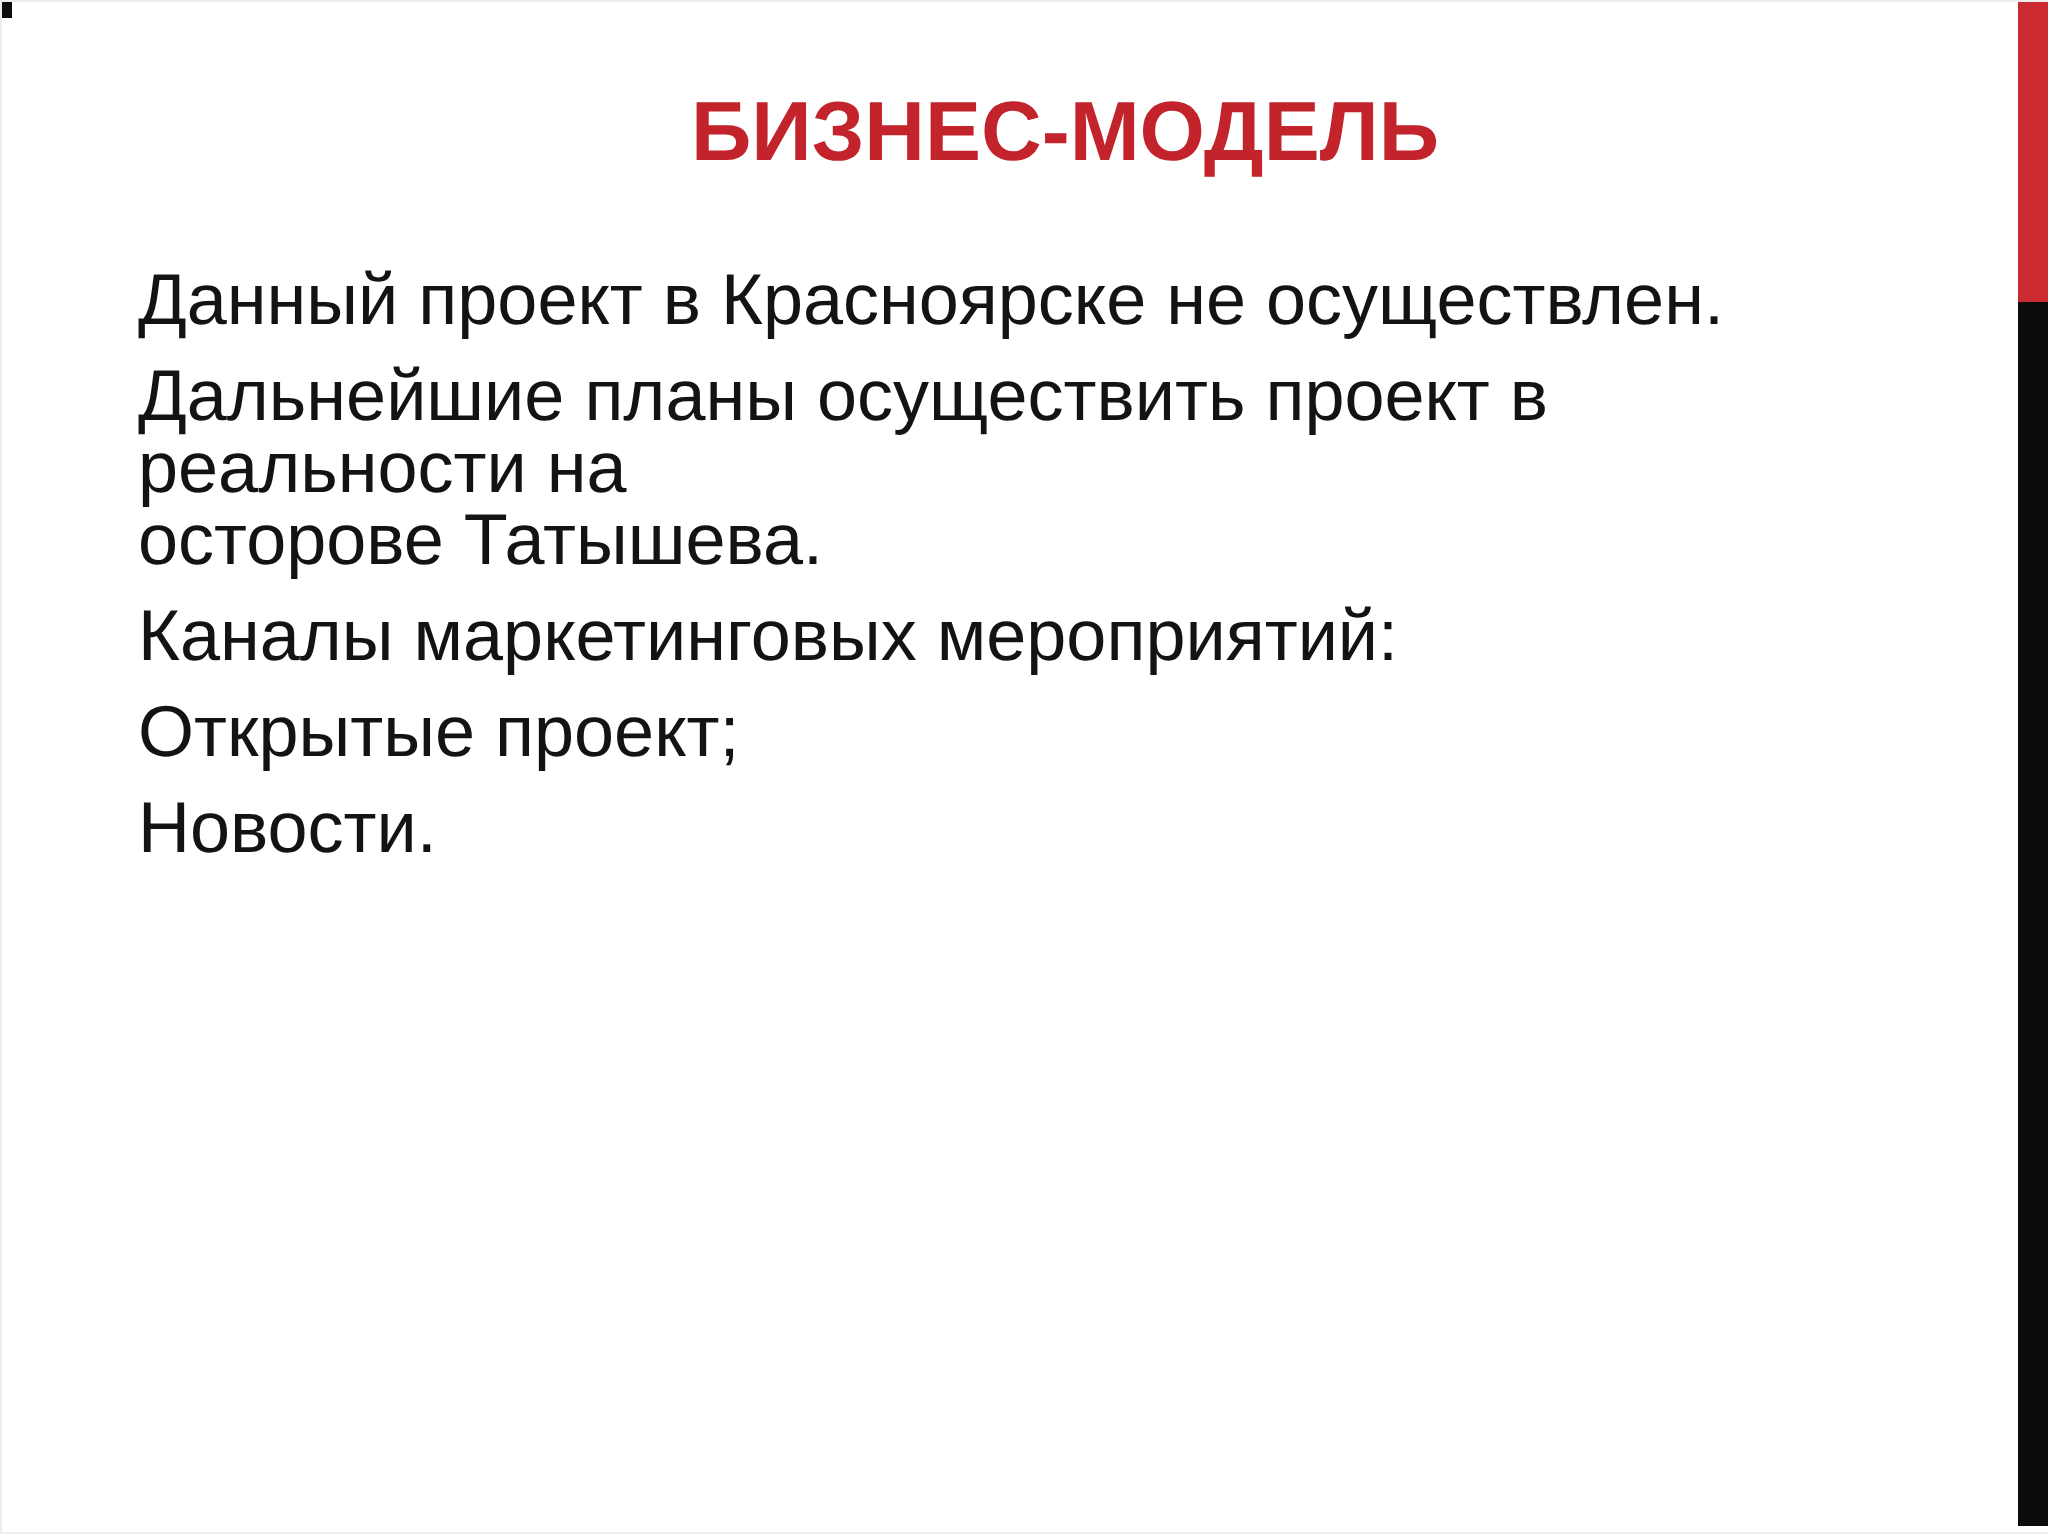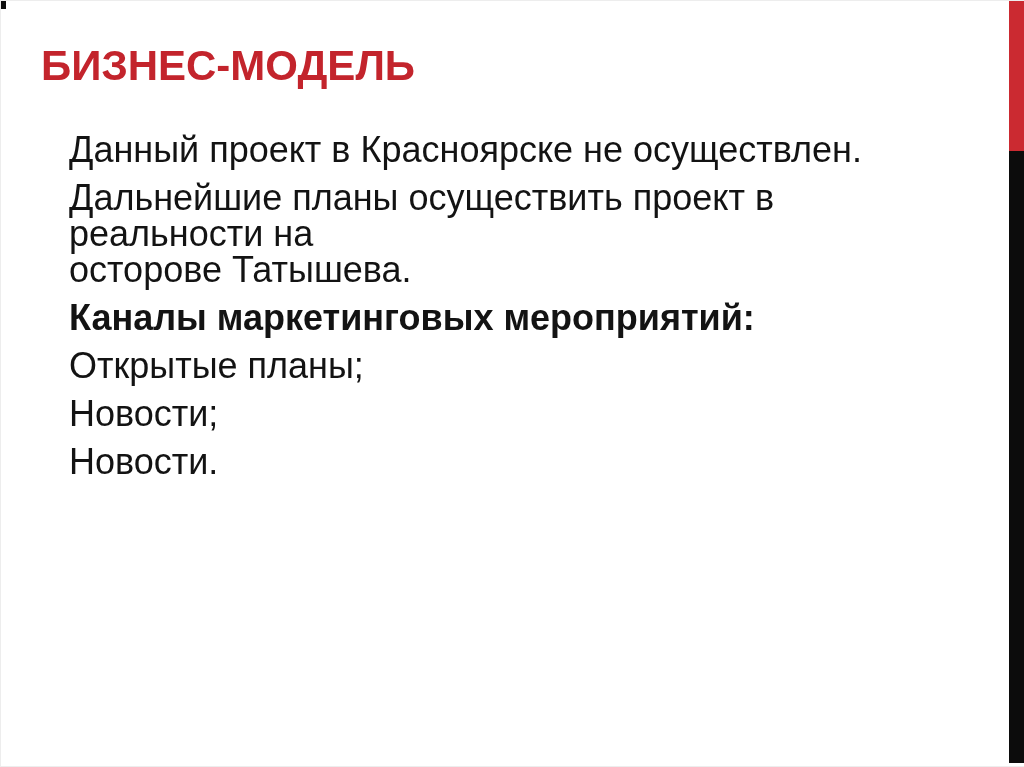--- a/index.html
+++ b/index.html
@@ -27,57 +27,57 @@
     position:absolute;left:0;top:0;width:5px;height:8px;
     background:var(--accent-black);
   }
   .accent-bar{
     position:absolute;top:0;right:0;width:15px;height:762px;
   }
   .accent-bar .red-seg{height:150px;background:var(--accent-red);}
   .accent-bar .black-seg{height:612px;background:var(--accent-black);}
   .title{
     position:absolute;top:44px;left:40px;right:0;margin:0;
+    text-align:center;
     font-size:42px;line-height:1.0;font-weight:bold;
     color:var(--title);
     letter-spacing:0px;
   }
   .body-block{
     position:absolute;left:68px;top:131px;width:870px;
   }
   .para{
     margin:0 0 12px 0;
     font-size:36px;line-height:36px;
     color:var(--text);
     white-space:pre-line;
   }
-  .para.bold{font-weight:bold;}
+  .para.bold{font-weight:normal;}
 </style>
 </head>
 <body>
 
 <div class="slide">
 
   <div class="corner-mark"></div>
 
   <h1 class="title">БИЗНЕС-МОДЕЛЬ</h1>
 
   <div class="body-block">
   <p class="para">Данный проект в Красноярске не осуществлен.</p>
 
   <p class="para">Дальнейшие планы осуществить проект в реальности на
 осторове Татышева.</p>
 
 
   <p class="para bold">Каналы маркетинговых мероприятий:</p>
 
 
-  <p class="para">Открытые планы;</p>
+  <p class="para">Открытые проект;</p>
 
-  <p class="para">Новости;</p>
 
   <p class="para">Новости.</p>
 </div>
 
   <div class="accent-bar">
     <div class="red-seg"></div>
     <div class="black-seg"></div>
   </div>
 
 </div>

